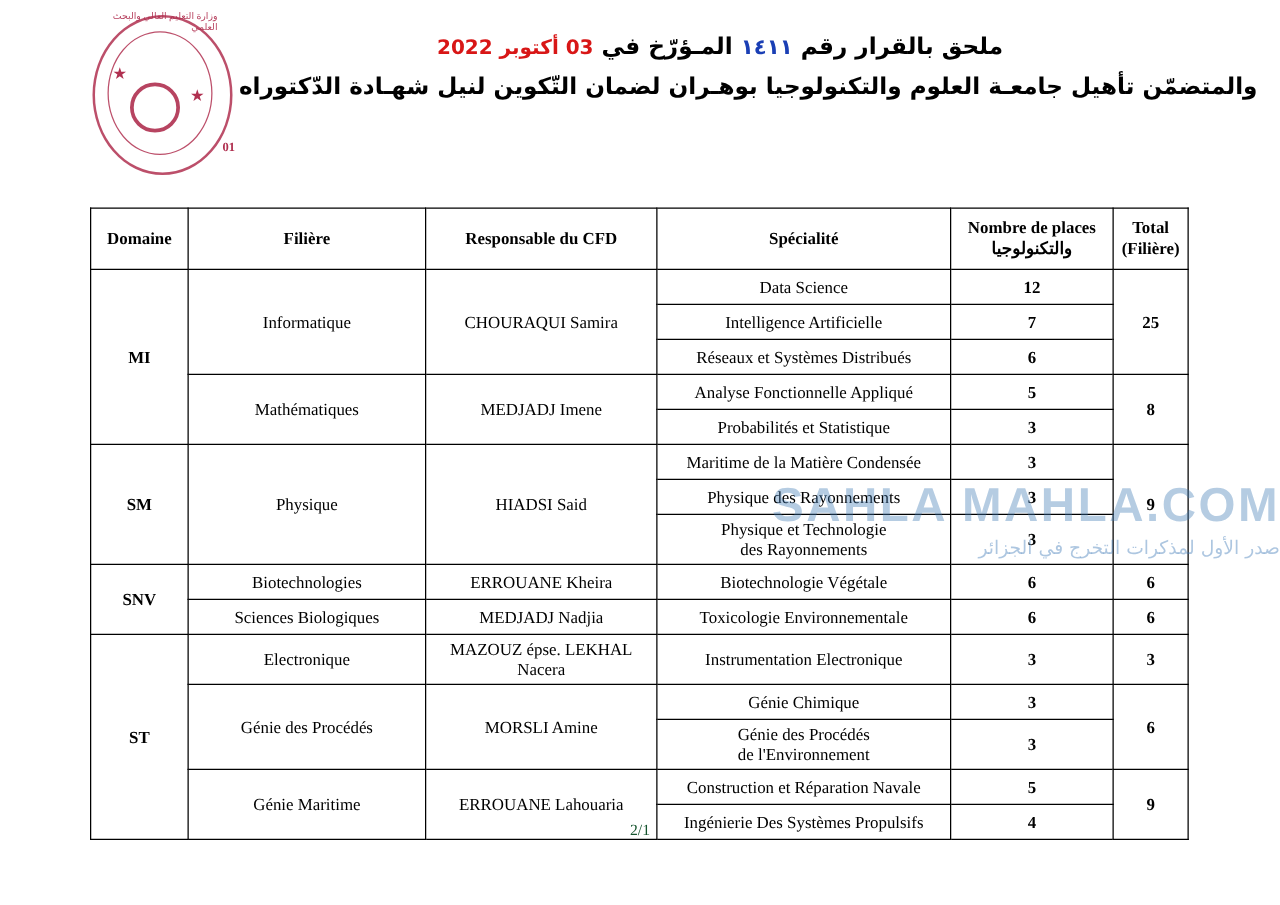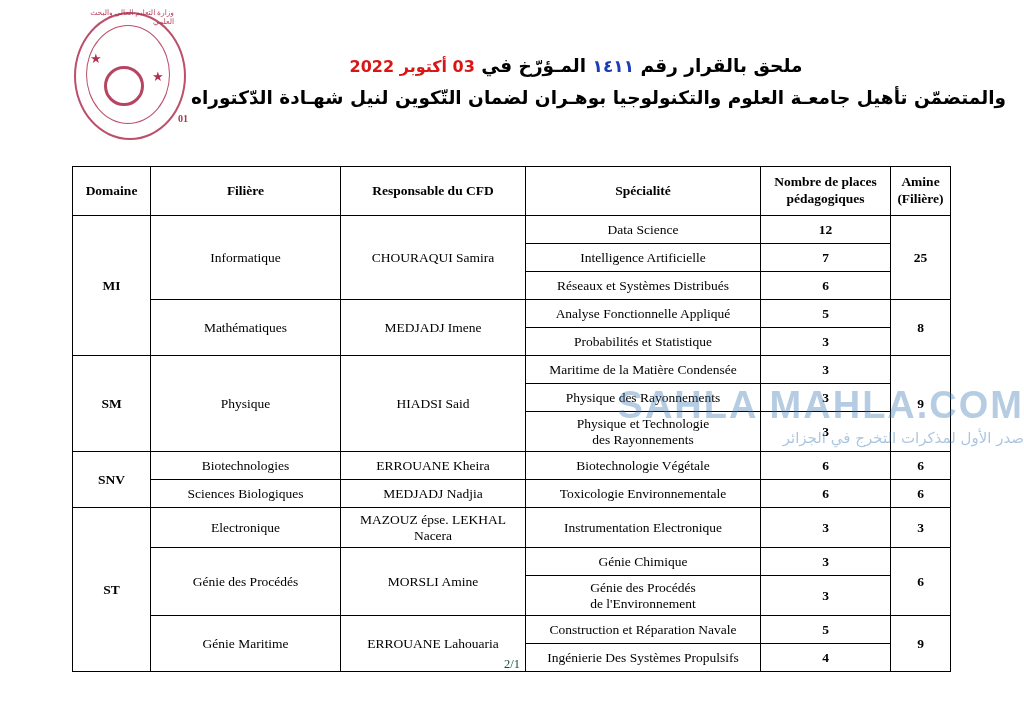--- a/index.html
+++ b/index.html
@@ -101,21 +101,21 @@
     font-family: "DejaVu Sans", sans-serif;
     color: #000000;
   }
   .arabic-line {
     font-size: 18.5px;
     font-weight: bold;
     line-height: 1.72;
     letter-spacing: 0.5px;
     white-space: nowrap;
   }
-  .arabic-line.l1 { padding-right: 60px; margin-top: 28px; }
+  .arabic-line.l1 { padding-right: 60px; }
   .arabic-line.l3 { padding-right: 40px; }
   .hand-red {
     color: #d81616;
     font-family: "DejaVu Sans", sans-serif;
     font-size: 16px;
     font-weight: bold;
   }
   .hand-blue {
     color: #1a3fb5;
     font-family: "DejaVu Sans", sans-serif;
@@ -251,24 +251,24 @@
       <col class="col-total">
     </colgroup>
     <thead>
       <tr>
         <th>Domaine</th>
         <th>Filière</th>
         <th>Responsable du CFD</th>
         <th>Spécialité</th>
         <th>
           <div>Nombre de places</div>
-          <div>pédagogiques</div>
+          <div>والتكنولوجيا</div>
         </th>
         <th>
-          <div>Amine</div>
+          <div>Total</div>
           <div>(Filière)</div>
         </th>
       </tr>
     </thead>
     <tbody>
 
       <tr class="datarow">
         <td class="domaine" rowspan="5">MI</td>
         <td class="filiere" rowspan="3">Informatique</td>
         <td class="resp" rowspan="3">CHOURAQUI Samira</td>

